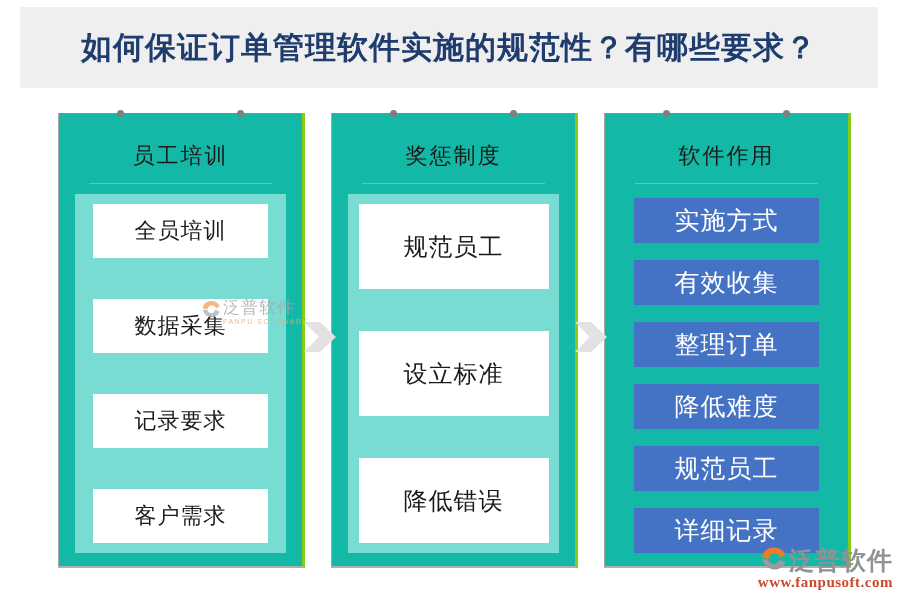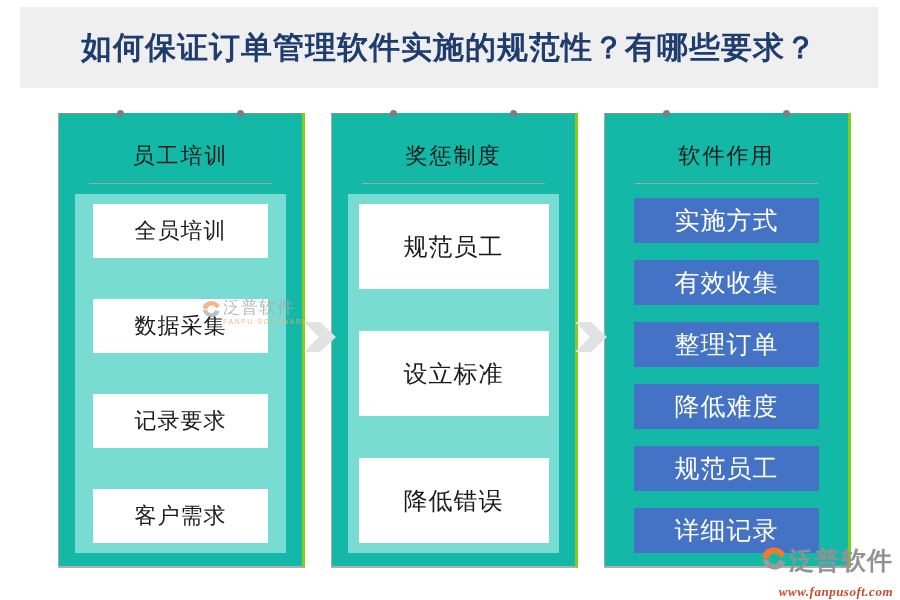--- a/index.html
+++ b/index.html
@@ -47,21 +47,21 @@
   
   .watermark{position:absolute;left:201px;top:299px;display:flex;align-items:flex-start;gap:2px;opacity:.8;}
   .wm-text{display:flex;flex-direction:column;line-height:1;}
   .wm-brand{font-size:17px;color:#a3abad;letter-spacing:1px;}
   .wm-latin{font-size:7px;color:#f0a869;letter-spacing:1.5px;margin-top:2px;font-family:"Liberation Sans",sans-serif;}
 
   
   .footer-logo{position:absolute;left:751px;top:545px;width:142px;text-align:right;line-height:1;}
   .fl-row{display:flex;align-items:center;justify-content:flex-end;gap:2px;}
   .fl-brand{font-size:25px;font-weight:bold;color:#909295;letter-spacing:1px;}
-  .fl-url{margin-top:10px;font-size:13px;font-weight:bold;color:#c9492c;letter-spacing:.5px;font-style:italic;}
+  .fl-url{margin-top:0;font-size:15px;font-weight:bold;color:#c9492c;letter-spacing:.5px;}
 </style>
 </head>
 <body>
 
 <div class="page">
 
   <header class="title-band">
     <h1>如何保证订单管理软件实施的规范性？有哪些要求？</h1>
   </header>
 

